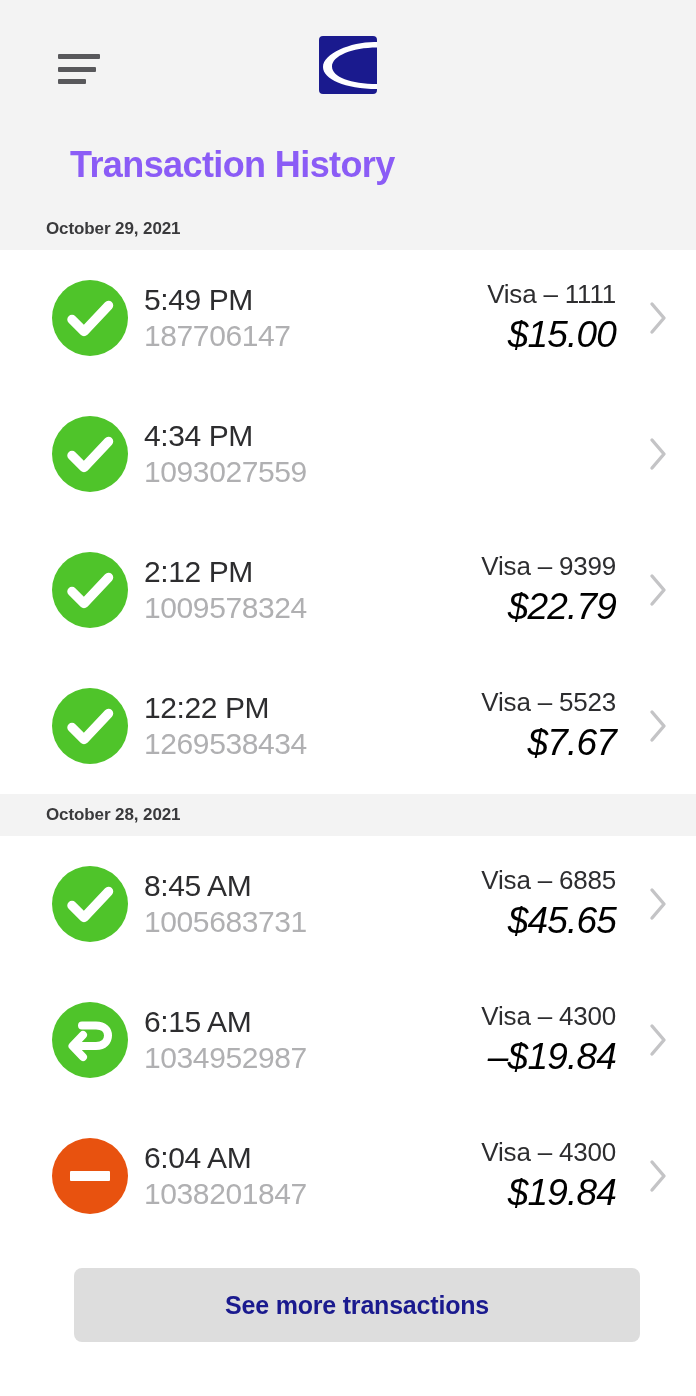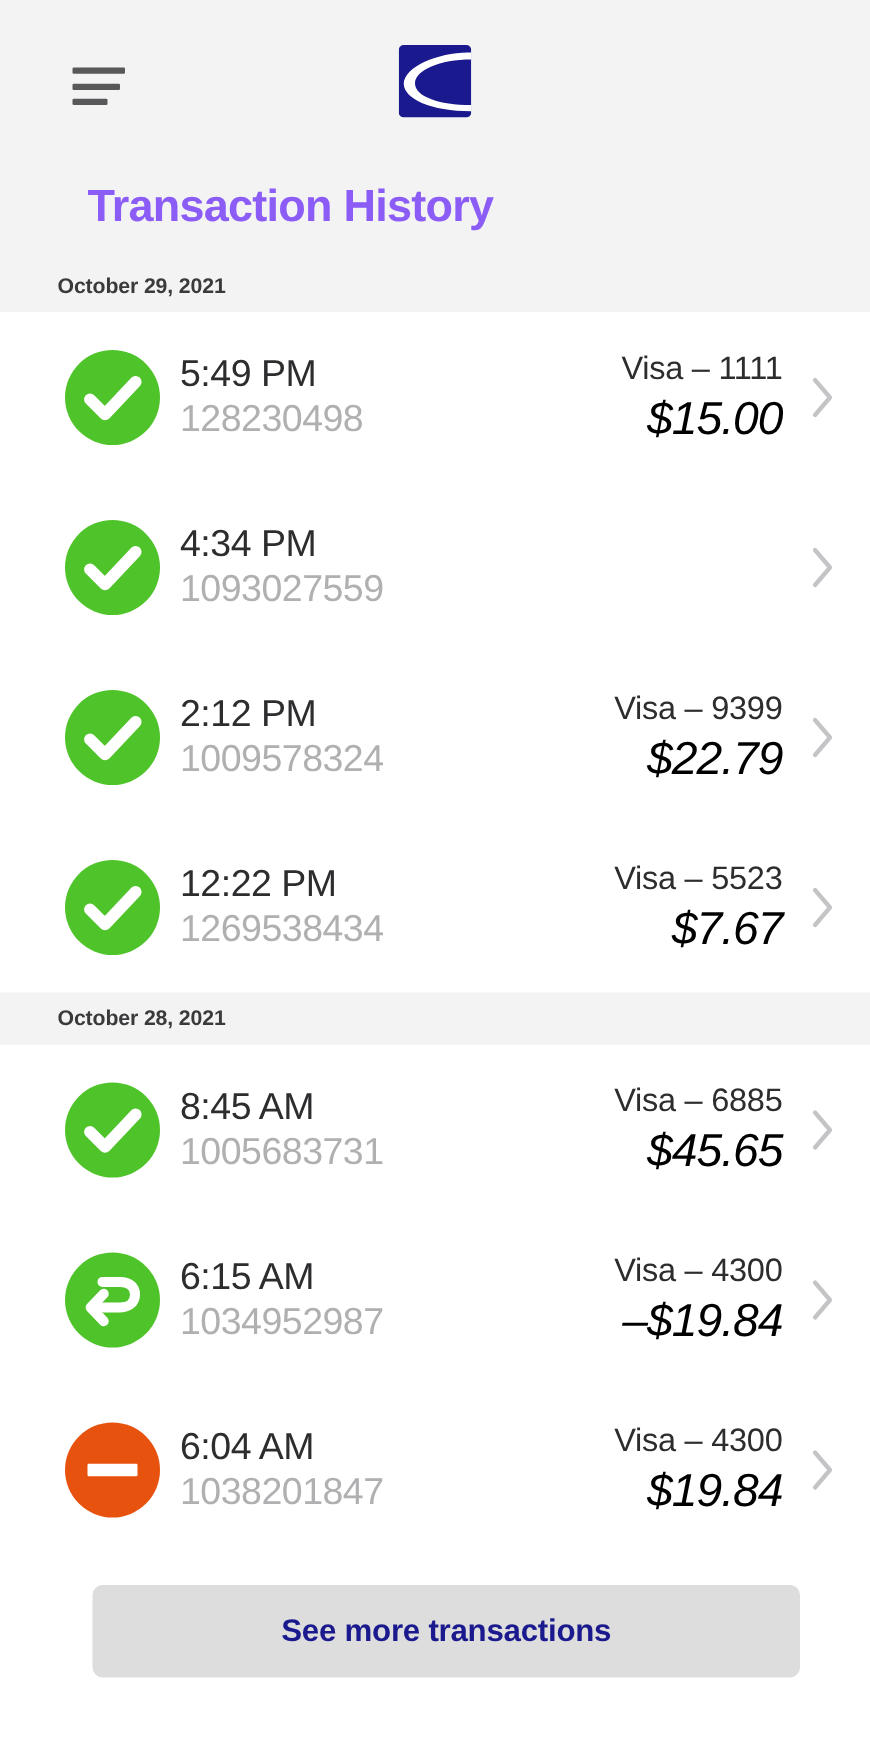--- a/index.html
+++ b/index.html
@@ -115,21 +115,21 @@
     letter-spacing:-0.4px;
   }
 
   .tx-right {
     flex:0 0 auto;
     display:flex;
     flex-direction:column;
     align-items:flex-end;
     justify-content:center;
     text-align:right;
-    margin-right:18px;
+    margin-right:28px;
   }
   .tx-card {
     font-size:26px;
     color:#2d2d2f;
     line-height:1.3;
     letter-spacing:-0.2px;
   }
   .tx-amount {
     font-size:37px;
     color:#000000;
@@ -193,21 +193,21 @@
       <div class="date-band">October 29, 2021</div>
       <div class="txlist">
         <div class="txrow">
           <div class="status-icon approved">
             <svg viewBox="0 0 76 76" width="76" height="76">
               <path d="M20 39.5 L32 51.5 L56.5 25.5" fill="none" stroke="#ffffff" stroke-width="9.5" stroke-linecap="round" stroke-linejoin="round"></path>
             </svg>
           </div>
           <div class="tx-left">
             <div class="tx-time">5:49 PM</div>
-            <div class="tx-id">128230498</div>
+            <div class="tx-id">187706147</div>
           </div>
           <div class="tx-right">
             <div class="tx-card">Visa – 1111</div>
             <div class="tx-amount">$15.00</div>
           </div>
           <div class="chevron">
             <svg viewBox="0 0 24 40" width="24" height="40">
               <path d="M6 6 L18 20 L6 34" fill="none" stroke="#c4c4c6" stroke-width="3.4" stroke-linecap="round" stroke-linejoin="round"></path>
             </svg>
           </div>

